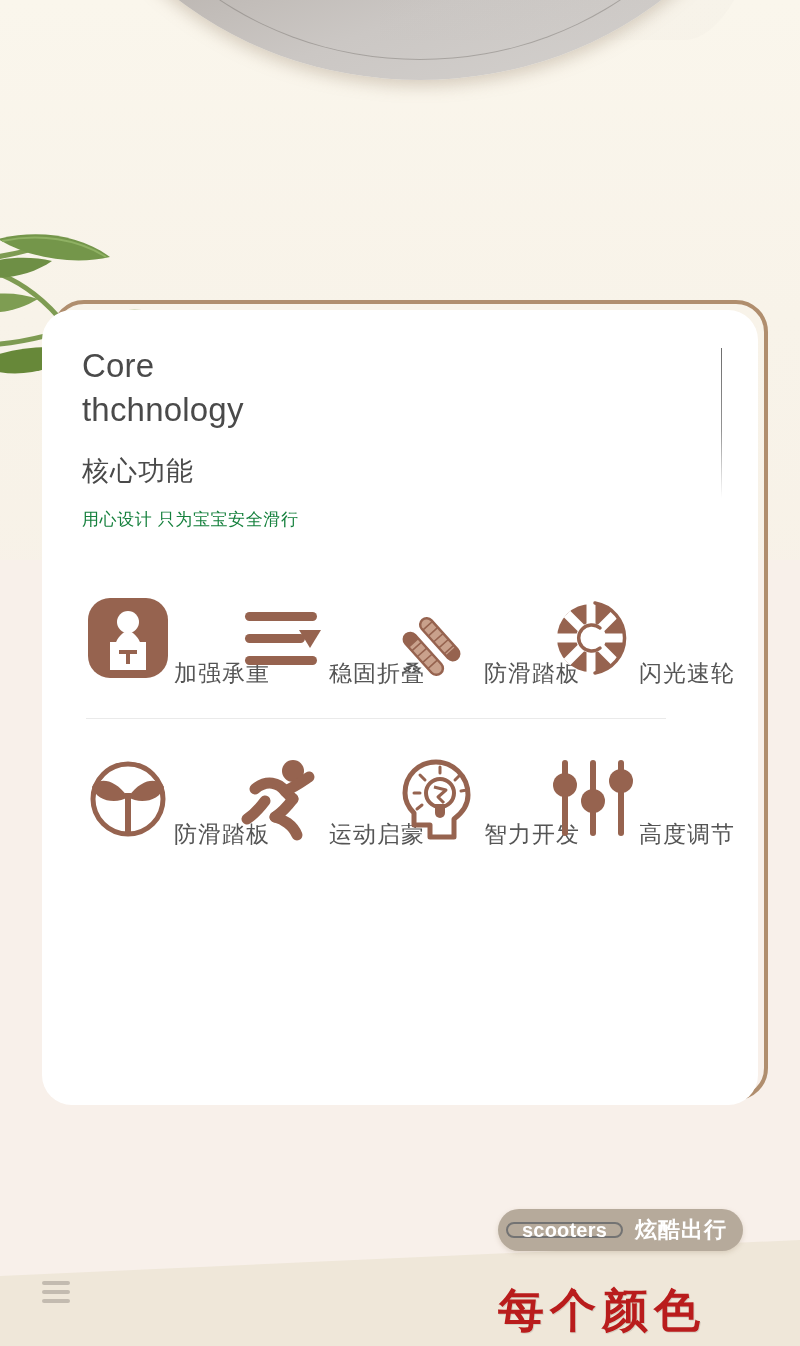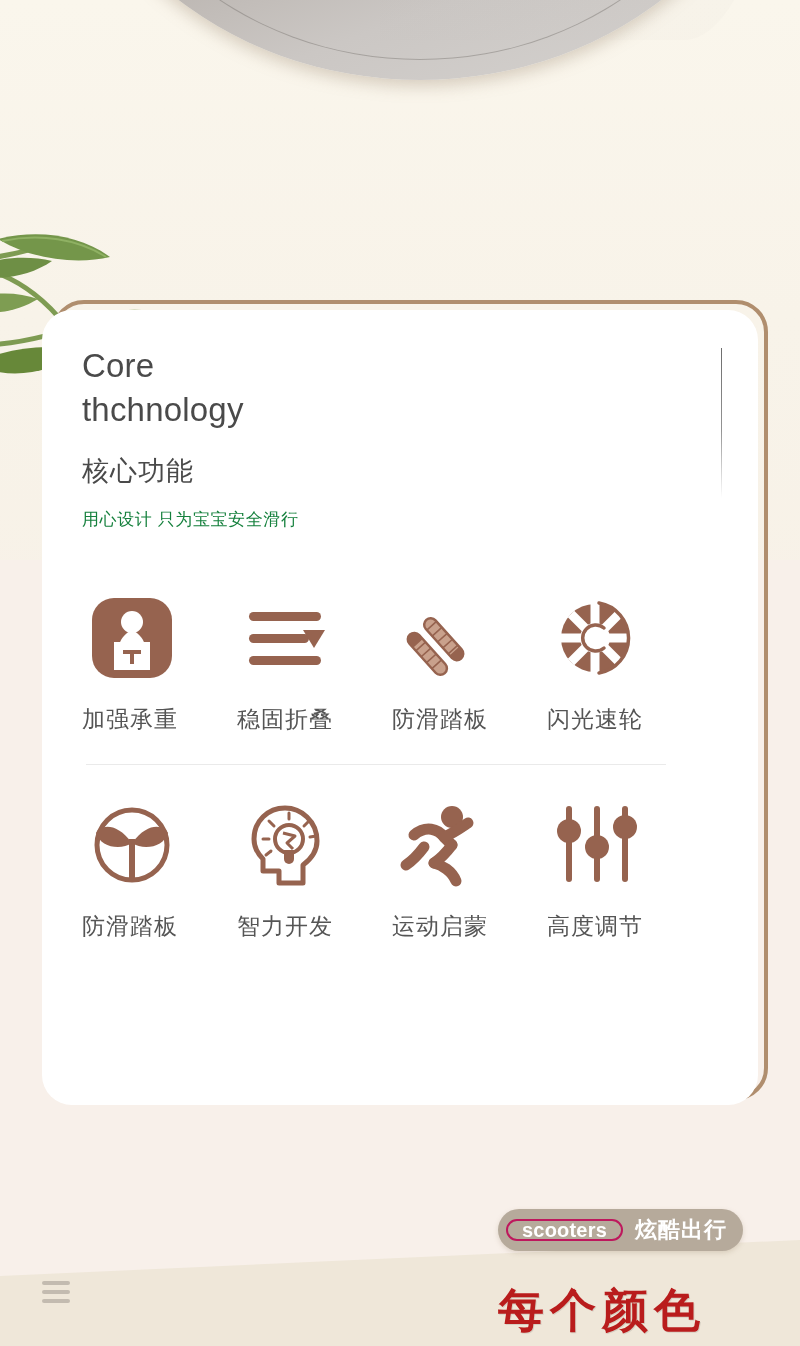--- a/index.html
+++ b/index.html
@@ -81,22 +81,22 @@
     color: #4A4A4A; font-weight: 400; letter-spacing: 1px;
   }
   .subtitle {
     margin-top: 20px; font-size: 17px; line-height: 24px;
     color: #15803d; letter-spacing: 0.6px;
   }
 
   .feature-grid { margin-top: 56px; }
   .feature-row { display: flex; }
   .feature-cell {
-    width: 155px; display: flex; flex-direction: column;
-    align-items: flex-start; justify-content: flex-start;
+    width: 155px; display: flex; flex-direction: row;
+    align-items: flex-end; justify-content: flex-start;
   }
   .icon-box {
     width: 100px; height: 100px;
     display: flex; align-items: center; justify-content: center;
   }
   .feature-label {
     margin-top: 16px; font-size: 23px; line-height: 30px;
     color: #555555; letter-spacing: 1px; white-space: nowrap;
   }
   .divider {
@@ -115,22 +115,22 @@
   
   .brand-pill {
     position: absolute; left: 498px; top: 1209px;
     height: 42px; padding: 0 16px 0 8px;
     background: #B6AA9B;
     border-radius: 21px;
     display: flex; align-items: center; gap: 12px;
     box-shadow: 0 2px 5px rgba(150,130,105,0.25);
   }
   .brand-inner {
-    height: 22px; padding: 0 14px;
-    border: 2px solid #be185d; border-radius: 15px;
+    height: 16px; padding: 0 14px;
+    border: 2px solid #737373; border-radius: 15px;
     display: flex; align-items: center;
   }
   .brand-inner-text {
     font-size: 20px; font-weight: bold; color: #FFFFFF; letter-spacing: 0.2px;
   }
   .brand-cn { font-size: 22px; font-weight: bold; color: #FFFFFF; letter-spacing: 1px; }
 
   
   .headline {
     position: absolute; left: 498px; top: 1282px;
@@ -262,56 +262,56 @@
               <path d="M46 44 C 30 22, 14 26, 10 34 C 14 48, 34 52, 46 44 Z" fill="#96634F"></path>
               <path d="M46 44 C 62 22, 78 26, 82 34 C 78 48, 58 52, 46 44 Z" fill="#96634F"></path>
             </svg>
           </div>
           <div class="feature-label">防滑踏板</div>
         </div>
 
         <div class="feature-cell">
           <div class="icon-box">
             <svg width="92" height="92" viewBox="0 0 92 92">
+              <circle cx="56" cy="18" r="11" fill="#96634F"></circle>
+              <g stroke="#96634F" stroke-width="11" stroke-linecap="round" stroke-linejoin="round" fill="none">
+                <path d="M18 36 C 30 26, 42 30, 48 38 L 56 46"></path>
+                <path d="M48 38 C 58 34, 66 28, 72 24"></path>
+                <path d="M56 46 C 50 54, 44 60, 38 64"></path>
+                <path d="M38 64 C 46 66, 56 72, 60 82"></path>
+                <path d="M28 48 C 22 56, 16 62, 10 66"></path>
+              </g>
+            </svg>
+          </div>
+          <div class="feature-label">运动启蒙</div>
+        </div>
+
+        <div class="feature-cell">
+          <div class="icon-box">
+            <svg width="92" height="92" viewBox="0 0 92 92">
               <path d="M76 42 C 76 22, 60 9, 44 9 C 27 9, 13 22, 13 40 C 13 49, 17 55, 22 60 L 22 72 L 38 72 L 38 84 L 62 84 L 62 66 C 70 60, 76 52, 76 42 Z" fill="none" stroke="#96634F" stroke-width="5" stroke-linejoin="round"></path>
               <circle cx="48" cy="40" r="14" fill="none" stroke="#96634F" stroke-width="4"></circle>
               <path d="M43 51 L 53 51 L 53 60 A 5 5 0 0 1 43 60 Z" fill="#96634F"></path>
               <path d="M42 34 L 54 37 L 46 44 L 52 50" fill="none" stroke="#96634F" stroke-width="3" stroke-linejoin="round"></path>
               <g stroke="#96634F" stroke-width="3" stroke-linecap="round">
                 <path d="M48 20 L 48 14"></path>
                   <path d="M63 27 L 68 22"></path>
                   <path d="M33 27 L 28 22"></path>
                 <path d="M28 40 L 22 40"></path>
                   <path d="M30 52 L 25 56"></path>
                   <path d="M69 38 L 75 37"></path>
               </g>
             </svg>
           </div>
           <div class="feature-label">智力开发</div>
         </div>
 
         <div class="feature-cell">
           <div class="icon-box">
             <svg width="92" height="92" viewBox="0 0 92 92">
-              <circle cx="56" cy="18" r="11" fill="#96634F"></circle>
-              <g stroke="#96634F" stroke-width="11" stroke-linecap="round" stroke-linejoin="round" fill="none">
-                <path d="M18 36 C 30 26, 42 30, 48 38 L 56 46"></path>
-                <path d="M48 38 C 58 34, 66 28, 72 24"></path>
-                <path d="M56 46 C 50 54, 44 60, 38 64"></path>
-                <path d="M38 64 C 46 66, 56 72, 60 82"></path>
-                <path d="M28 48 C 22 56, 16 62, 10 66"></path>
-              </g>
-            </svg>
-          </div>
-          <div class="feature-label">运动启蒙</div>
-        </div>
-
-        <div class="feature-cell">
-          <div class="icon-box">
-            <svg width="92" height="92" viewBox="0 0 92 92">
               <g stroke="#96634F" stroke-width="6" stroke-linecap="round">
                 <path d="M18 10 L 18 80"></path>
                   <path d="M46 10 L 46 80"></path>
                   <path d="M74 10 L 74 80"></path>
               </g>
               <circle cx="18" cy="32" r="12" fill="#96634F"></circle>
               <circle cx="46" cy="48" r="12" fill="#96634F"></circle>
               <circle cx="74" cy="28" r="12" fill="#96634F"></circle>
             </svg>
           </div>

